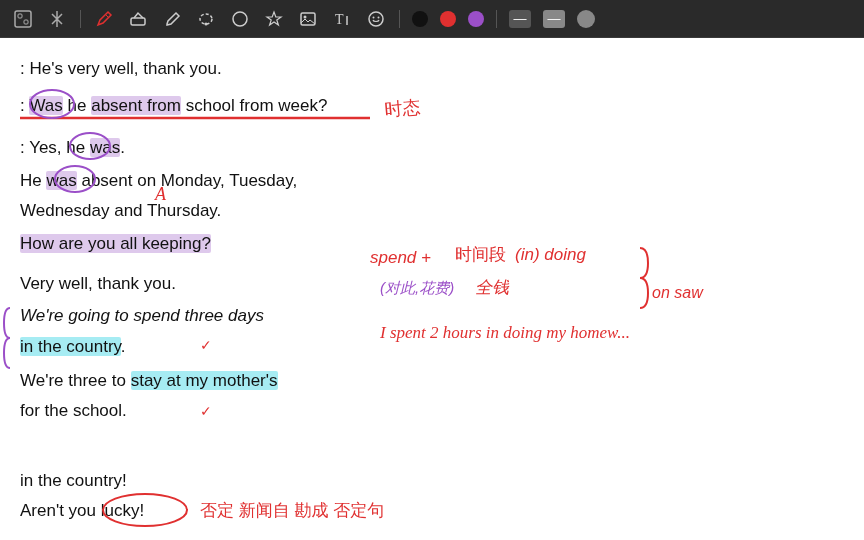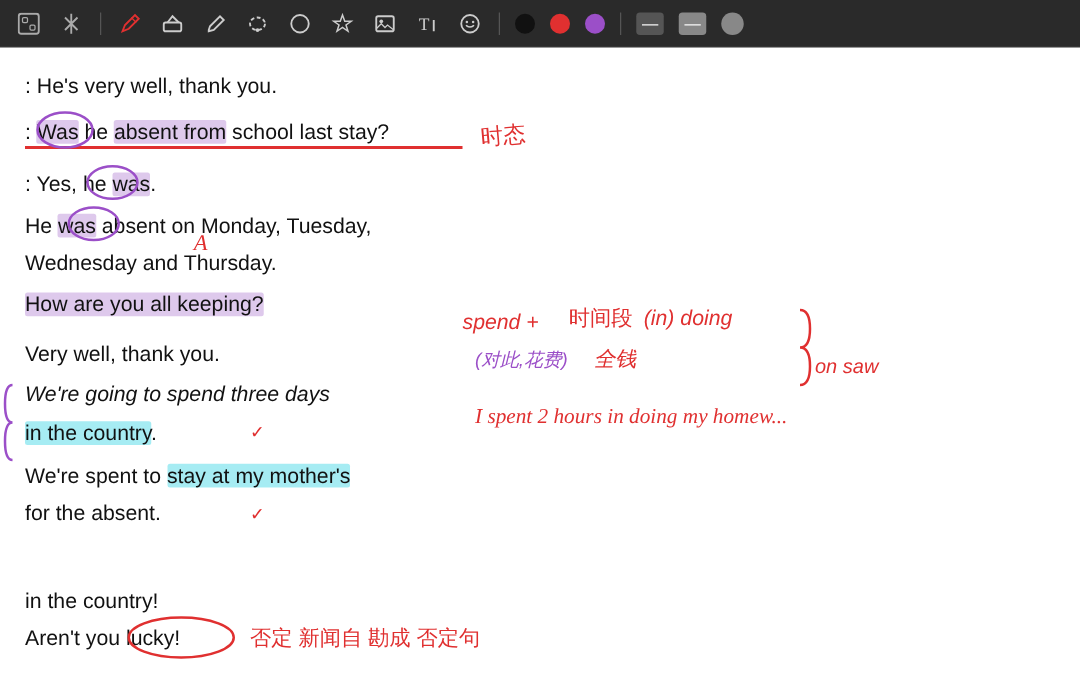--- a/index.html
+++ b/index.html
@@ -195,21 +195,21 @@
   </div>
 
   <div class="whiteboard">
     <div class="text-content">
 
       <div class="line" style="top:18px; left:20px;">
         <span>: He's very well, thank you.</span>
       </div>
 
       <div class="line" style="top:55px; left:20px;">
-        <span>: </span><span class="highlight-purple">Was</span><span> he </span><span class="highlight-purple">absent from</span><span> school last stay?</span>
+        <span>: </span><span class="highlight-purple">Was</span><span> he </span><span class="highlight-purple">absent from</span><span> school from week?</span>
       </div>
 
       <div class="line" style="top:97px; left:20px;">
         <span>: Yes, he </span><span class="highlight-purple">was</span><span>.</span>
       </div>
 
       <div class="line" style="top:130px; left:20px;">
         <span>  He </span><span class="highlight-purple">was</span><span> absent on Monday, Tuesday,</span>
       </div>
 
@@ -227,25 +227,25 @@
 
       <div class="line" style="top:265px; left:20px;font-style:italic;">
         <span>  We're going to spend three days</span>
       </div>
 
       <div class="line" style="top:296px; left:20px;">
         <span>  </span><span class="highlight-cyan">in the country</span><span>.</span>
       </div>
 
       <div class="line" style="top:330px; left:20px;">
-        <span>  We're spent to </span><span class="highlight-cyan">stay at my mother's</span>
+        <span>  We're three to </span><span class="highlight-cyan">stay at my mother's</span>
       </div>
 
       <div class="line" style="top:360px; left:20px;">
-        <span>  for the absent.</span>
+        <span>  for the school.</span>
       </div>
 
 
       <div class="line" style="top:430px; left:20px;">
         <span>  in the country!</span>
       </div>
 
       <div class="line" style="top:460px; left:20px;">
         <span>  Aren't you lucky!</span>
       </div>

